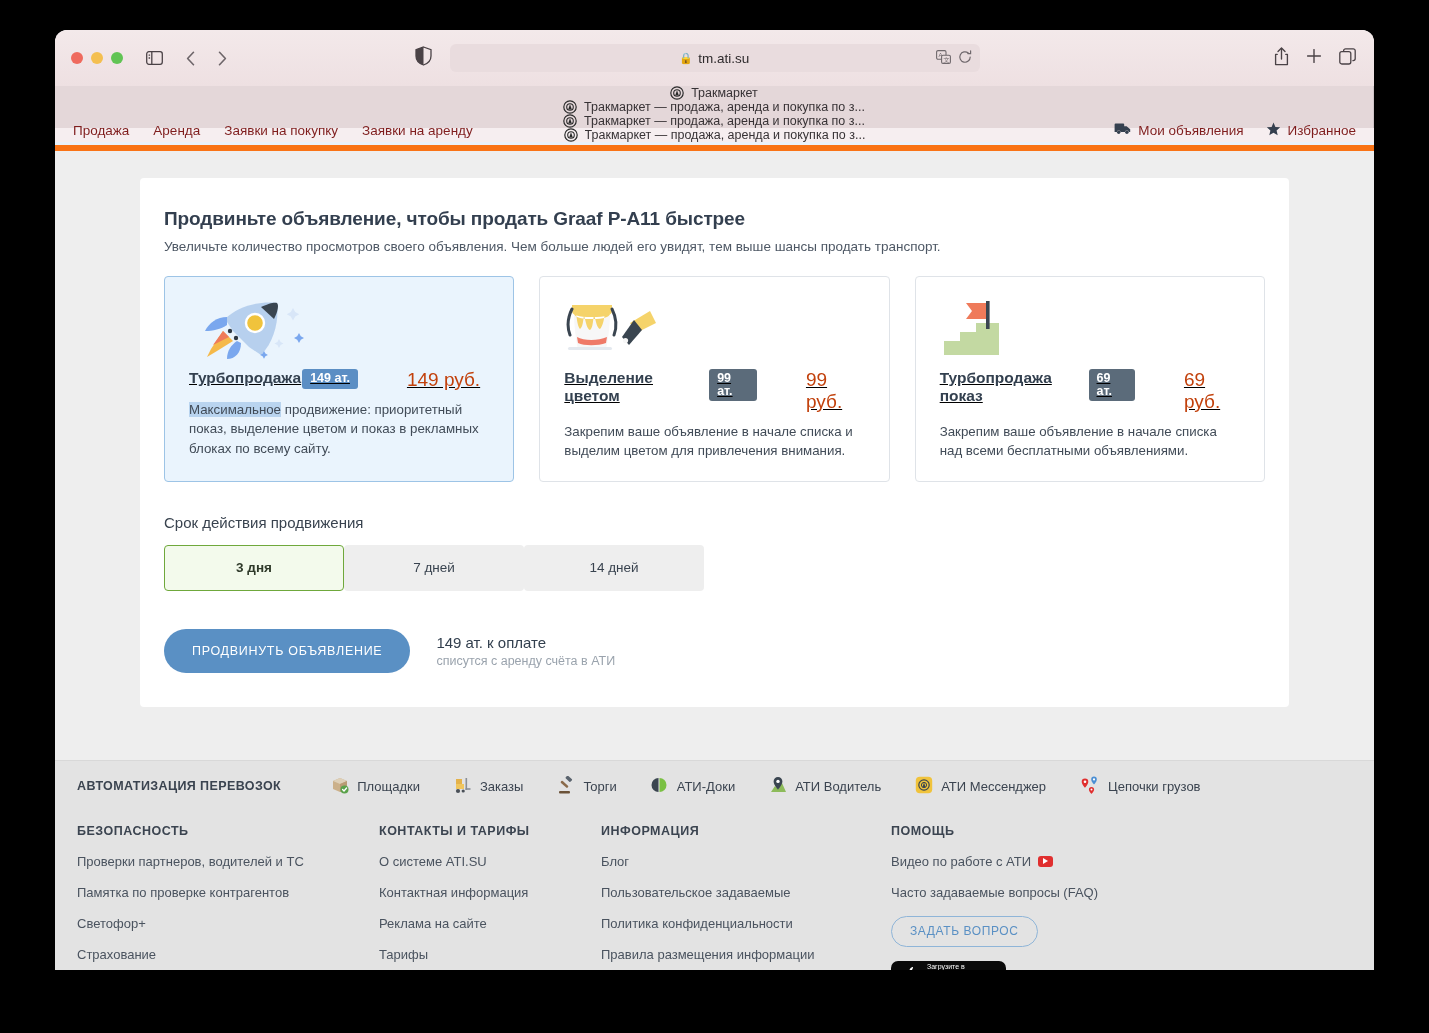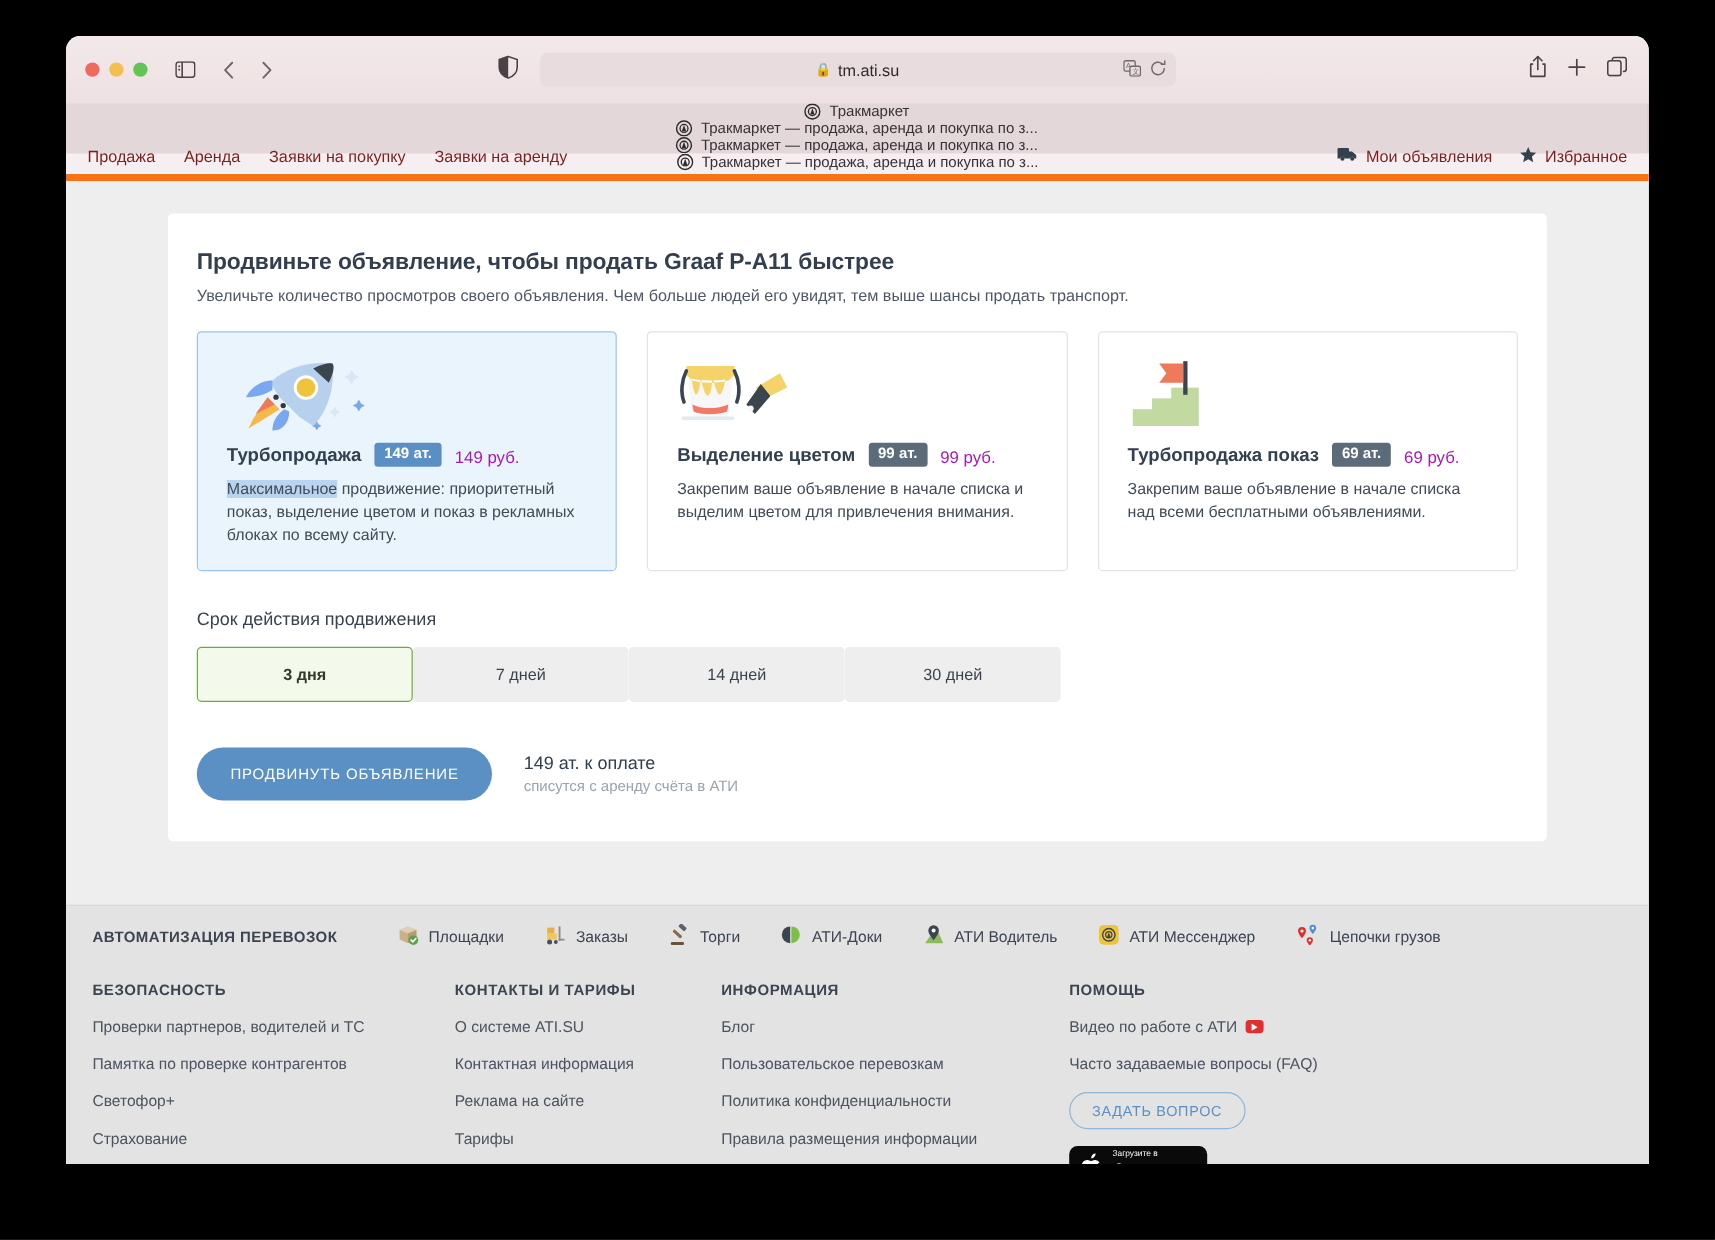--- a/index.html
+++ b/index.html
@@ -151,33 +151,34 @@
     padding: 20px 22px 20px 24px;
     background: #fff;
     min-height: 182px;
   }
   .promo.selected {
     background: #eaf4fd;
     border-color: #9dc4e6;
   }
   .promo-art { height: 62px; display: flex; align-items: flex-start; }
   .promo-title-row {
-    display: flex; align-items: flex-end; gap: 11px;
+    display: flex; align-items: flex-start; gap: 1px;
     margin-top: 10px;
+    text-decoration: underline;
   }
   .promo-name { font-size: 15.5px; font-weight: bold; color: #33404f; }
   .badge {
     display: inline-block;
     color: #fff;
     font-size: 12.5px; font-weight: bold;
     border-radius: 3px;
     padding: 3px 8px 4px 8px;
     line-height: 1;
   }
-  .price-rub { font-size: 14px; color: #a21caf; }
+  .price-rub { font-size: 19px; color: #c2410c; margin-left: 48px; }
   .promo-desc {
     margin-top: 9px;
     font-size: 13.3px; line-height: 1.45;
     color: #414b57;
   }
   .sel-hl { background: #b9d4ef; }
   
   .dur-label {
     margin-top: 32px;
     font-size: 15px; color: #39434f;
@@ -519,21 +520,20 @@
             </div>
             <div class="promo-desc">Закрепим ваше объявление в начале списка над всеми бесплатными объявлениями.</div>
           </div>
         </div>
 
         <div class="dur-label">Срок действия продвижения</div>
         <div class="durations">
           <div class="dur active">3 дня</div>
           <div class="dur">7 дней</div>
           <div class="dur">14 дней</div>
-          <div class="dur">30 дней</div>
         </div>
 
         <div class="cta-row">
           <button class="cta-btn">ПРОДВИНУТЬ ОБЪЯВЛЕНИЕ</button>
           <div class="cta-info">
             <div class="l1">149 ат. к оплате</div>
             <div class="l2">списутся с аренду счёта в АТИ</div>
           </div>
         </div>
       </div>
@@ -625,21 +625,21 @@
         <div class="fcol c3">
           <h4>КОНТАКТЫ И ТАРИФЫ</h4>
           <div class="flink">О системе ATI.SU</div>
           <div class="flink">Контактная информация</div>
           <div class="flink">Реклама на сайте</div>
           <div class="flink">Тарифы</div>
         </div>
         <div class="fcol c4">
           <h4>ИНФОРМАЦИЯ</h4>
           <div class="flink">Блог</div>
-          <div class="flink">Пользовательское перевозкам</div>
+          <div class="flink">Пользовательское задаваемые</div>
           <div class="flink">Политика конфиденциальности</div>
           <div class="flink">Правила размещения информации</div>
 
         </div>
         <div class="fcol c5">
           <h4>ПОМОЩЬ</h4>
           <div class="flink">
             <span>Видео по работе с АТИ</span>
             <span class="yt"></span>
           </div>

